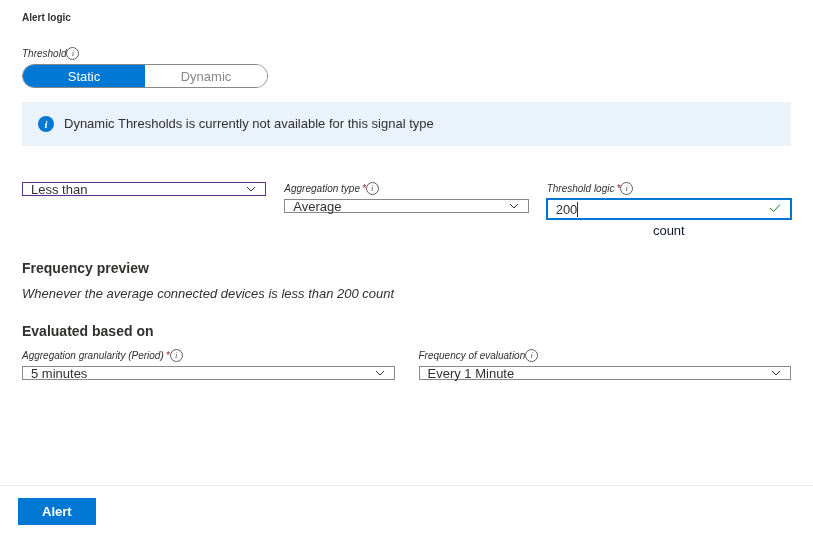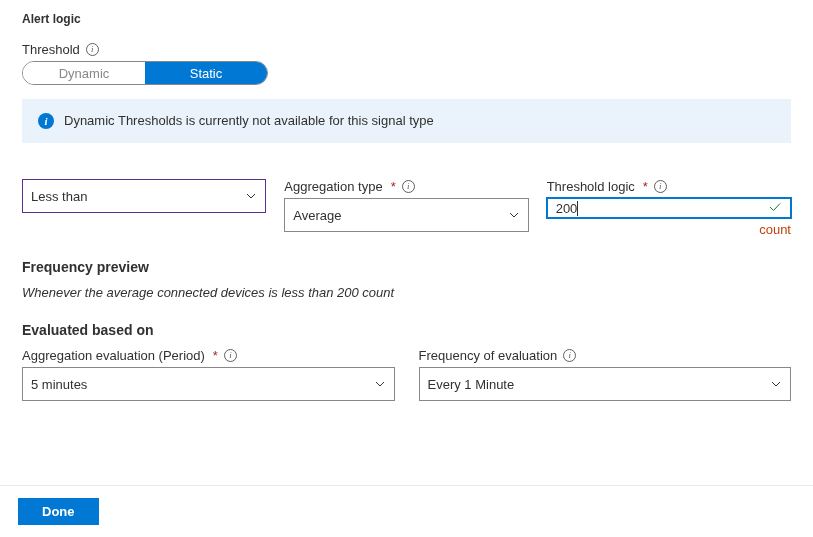--- a/index.html
+++ b/index.html
@@ -8,25 +8,25 @@
     font-family: "Segoe UI", -apple-system, BlinkMacSystemFont, sans-serif;
     font-size: 13px;
     color: #323130;
     background: #fff;
     width: 813px;
     height: 537px;
     position: relative;
   }
   .page { padding: 12px 22px 0 22px; }
   h2.section-title {
-    font-size: 12px; font-weight: 600; margin: 0 0 16px 0;
+    font-size: 10px; font-weight: 600; margin: 0 0 24px 0;
   }
   .field-label {
-    font-size: 13px; color: #323130; margin-bottom: 4px;
-    display: flex; align-items: center; gap: 6px;
+    font-size: 10px; color: #323130; margin-bottom: 4px;
+    display: flex; align-items: center;  font-style: italic;
   }
   .required { color: #a4262c; margin-left: 2px; }
   .info-icon {
     width: 13px; height: 13px; border: 1px solid #605e5c;
     border-radius: 50%; display: inline-flex; align-items:center; justify-content:center;
     font-size: 9px; color: #605e5c; font-style: italic; font-family: Georgia, serif;
     line-height: 1;
   }
   .info-icon::before { content: "i"; }
   .seg-control {
@@ -48,21 +48,21 @@
     width:16px; height:16px; background:#0078d4; border-radius:50%;
     color:#fff; display:inline-flex; align-items:center; justify-content:center;
     font-size:11px; font-weight:700; font-style: italic; font-family: Georgia, serif;
   }
   .info-banner .bicon::before { content:"i"; }
   .row3 {
     display:grid; grid-template-columns: 1fr 1fr 1fr; gap: 18px;
     margin-bottom: 4px;
   }
   .dd {
-    position:relative; height:34px; border:1px solid #8a8886;
+    position:relative; height:14px; border:1px solid #8a8886;
     display:flex; align-items:center; padding: 0 8px; font-size:13px;
     background:#fff; cursor:pointer;
   }
   .dd.focus-operator { border-color:#5c2e91; }
   .dd .chev {
     margin-left:auto;
   }
   .chev svg { display:block; }
   .textbox {
     height:20px; border:1px solid #0078d4; outline:1px solid #0078d4;
@@ -70,21 +70,21 @@
     background:#fff;
   }
   .textbox .val { flex:1; }
   .textbox .caret {
     border-right:1px solid #323130; height:14px; margin-left:0;
   }
   .check {
     color:#107c10; margin-left:auto; font-size:14px;
   }
   .unit {
-    text-align:right; font-size:13px; color:#c2410c; margin-top:4px;
+    text-align:center; font-size:13px; color:#0f172a; margin-top:4px;
   }
   .subhead {
     font-weight:600; font-size:14px; margin: 22px 0 10px 0;
   }
   .italic-preview {
     font-style: italic; color:#323130; font-size:13px; margin-bottom: 22px;
   }
   .row2 {
     display:grid; grid-template-columns: 1fr 1fr; gap: 24px;
   }
@@ -102,22 +102,22 @@
 
 <div class="page">
   <h2 class="section-title">Alert logic</h2>
 
   
   <div class="field-label">
     <span>Threshold</span>
     <span class="info-icon"></span>
   </div>
   <div class="seg-control">
+    <div class="seg-btn active">Static</div>
     <div class="seg-btn inactive">Dynamic</div>
-    <div class="seg-btn active">Static</div>
   </div>
 
   
   <div class="info-banner">
     <span class="bicon"></span>
     <span>Dynamic Thresholds is currently not available for this signal type</span>
   </div>
 
   
   <div class="row3">
@@ -167,21 +167,21 @@
   
   <div class="subhead">Frequency preview</div>
   <div class="italic-preview">Whenever the average connected devices is less than 200 count</div>
 
   
   <div class="subhead">Evaluated based on</div>
 
   <div class="row2">
     <div>
       <div class="field-label">
-        <span>Aggregation evaluation (Period)</span>
+        <span>Aggregation granularity (Period)</span>
         <span class="required">*</span>
         <span class="info-icon"></span>
       </div>
       <div class="dd">
         <span>5 minutes</span>
         <span class="chev">
           <svg width="12" height="12" viewBox="0 0 12 12">
               <path d="M2 4 L6 8 L10 4" fill="none" stroke="#323130" stroke-width="1"></path>
             </svg>
         </span>
@@ -198,14 +198,14 @@
           <svg width="12" height="12" viewBox="0 0 12 12">
               <path d="M2 4 L6 8 L10 4" fill="none" stroke="#323130" stroke-width="1"></path>
             </svg>
         </span>
       </div>
     </div>
   </div>
 </div>
 
 <div class="footer">
-  <button class="done-btn">Done</button>
+  <button class="done-btn">Alert</button>
 </div>
 
 </body></html>

